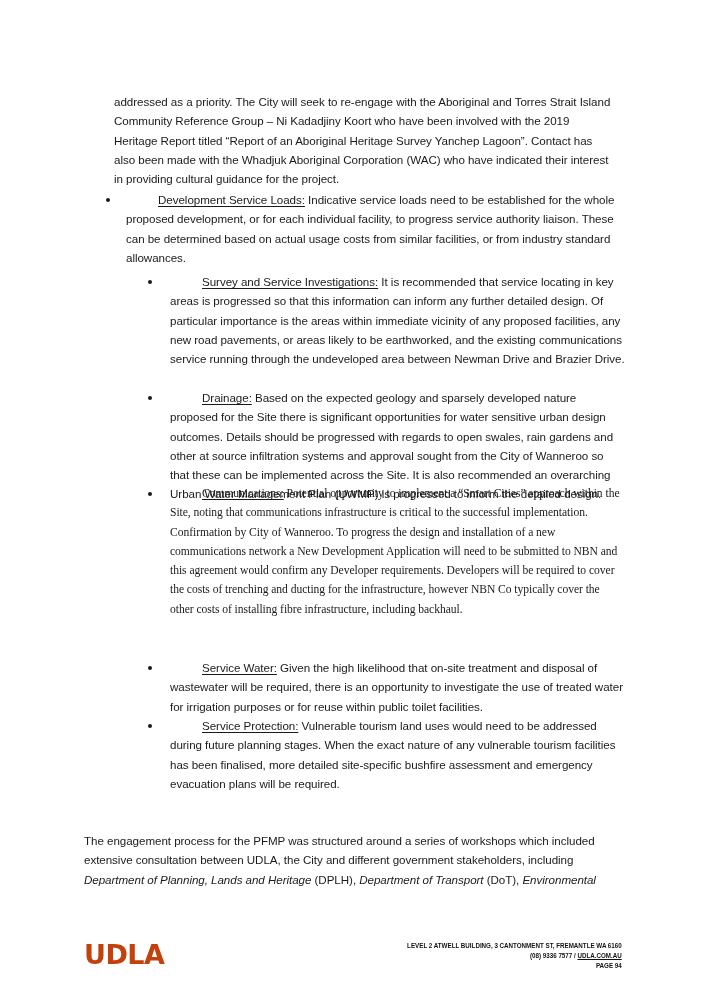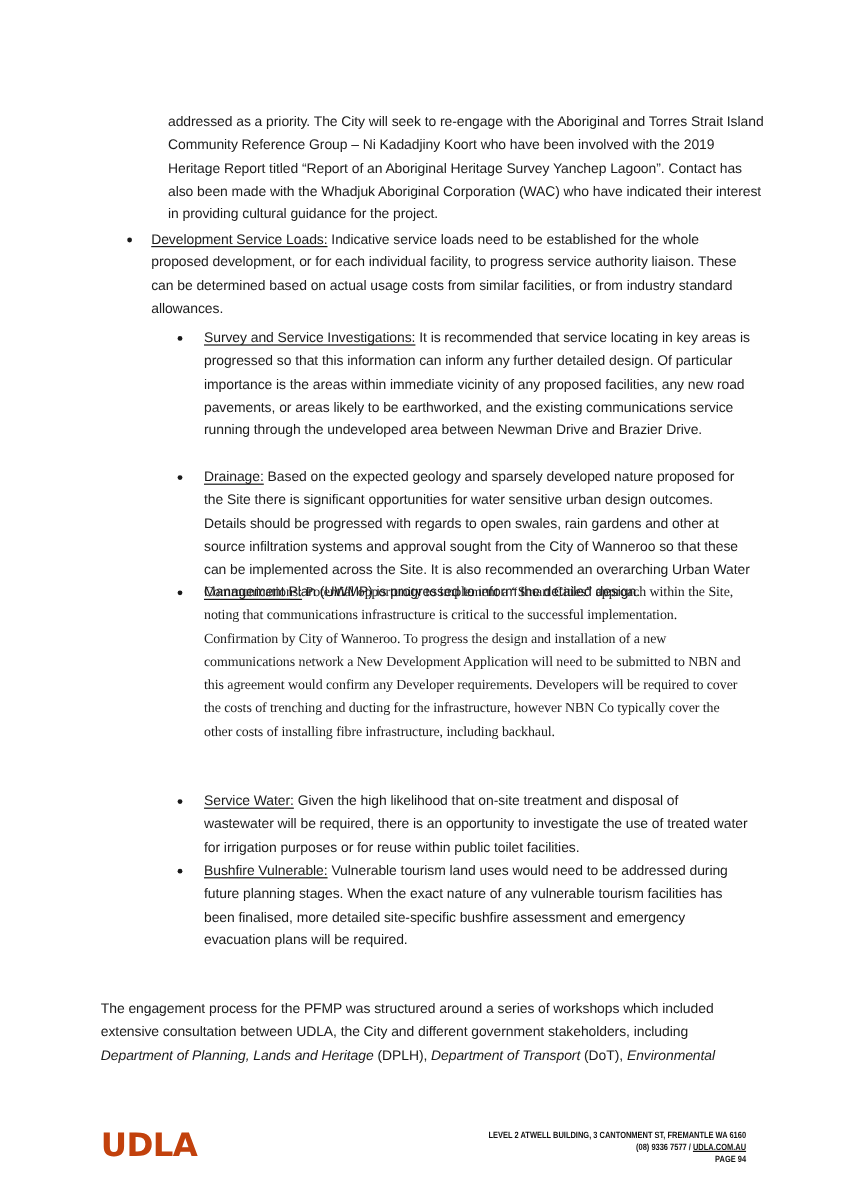--- a/index.html
+++ b/index.html
@@ -4,30 +4,30 @@
   <style>
     html, body { margin: 0; padding: 0; background: #ffffff; }
     body {
       width: 705px; height: 998px; position: relative; overflow: hidden;
       font-family: "Liberation Sans", sans-serif; color: #1a1a1a;
     }
     .page { position: absolute; left: 0; top: 0; width: 705px; height: 998px; }
     .para {
       position: absolute; font-size: 11.6px; line-height: 19.3px; letter-spacing: -0.05px;
     }
-    .intro { left: 140px; top: 92px; width: 500px; }
+    .intro { left: 114px; top: 92px; width: 500px; }
     .bullet-item { position: absolute; font-size: 11.6px; line-height: 19.3px; letter-spacing: -0.05px; }
     .bullet-item .dot {
       position: absolute; width: 4px; height: 4px; border-radius: 50%; background: #1a1a1a; top: 8px;
     }
     .lvl1 { left: 126px; width: 500px; }
     .lvl1 .dot { left: -20px; }
     .lvl2 { left: 170px; width: 455px; }
     .lvl2 .dot { left: -22px; }
-    .term { text-decoration: underline; text-underline-offset: 2px; text-decoration-thickness: 1px; }
+    .term { text-decoration: underline; text-underline-offset: 2px; text-decoration-thickness: 1px; margin-left: 32px; }
     .heading {
       position: absolute; left: 61px; top: 809px; font-size: 11.8px; font-weight: bold; line-height: 18px;
     }
     .heading .num { display: inline-block; width: 66px; }
     .body2 { left: 84px; top: 831px; width: 545px; }
     .body2 i { }
     .logo {
       position: absolute; left: 84px; top: 940px; font-size: 27px; font-weight: bold;
       letter-spacing: -0.5px; line-height: 30px; font-family: "DejaVu Sans", sans-serif; color: #c2410c;
     }
@@ -65,21 +65,21 @@
     <span class="term">Communications:</span><span> Potential opportunity to implement a “Smart Cities” approach within the Site, noting that communications infrastructure is critical to the successful implementation. Confirmation by City of Wanneroo. To progress the design and installation of a new communications network a New Development Application will need to be submitted to NBN and this agreement would confirm any Developer requirements. Developers will be required to cover the costs of trenching and ducting for the infrastructure, however NBN Co typically cover the other costs of installing fibre infrastructure, including backhaul.</span>
   </div>
 
   <div class="bullet-item lvl2" style="top:658px;">
     <span class="dot"></span>
     <span class="term">Service Water:</span><span> Given the high likelihood that on-site treatment and disposal of wastewater will be required, there is an opportunity to investigate the use of treated water for irrigation purposes or for reuse within public toilet facilities.</span>
   </div>
 
   <div class="bullet-item lvl2" style="top:716px;">
     <span class="dot"></span>
-    <span class="term">Bushfire Vulnerable:</span><span> Vulnerable tourism land uses would need to be addressed during future planning stages. When the exact nature of any vulnerable tourism facilities has been finalised, more detailed site-specific bushfire assessment and emergency evacuation plans will be required.</span>
+    <span class="term">Service Protection:</span><span> Vulnerable tourism land uses would need to be addressed during future planning stages. When the exact nature of any vulnerable tourism facilities has been finalised, more detailed site-specific bushfire assessment and emergency evacuation plans will be required.</span>
   </div>
 
 
   <div class="para body2"><span>The engagement process for the PFMP was structured around a series of workshops which included extensive consultation between UDLA, the City and different government stakeholders, including </span><i>Department of Planning, Lands and Heritage</i><span> (DPLH), </span><i>Department of Transport</i><span> (DoT), </span><i>Environmental</i></div>
 
   <div class="logo">UDLA</div>
 
   <div class="footer">
     <div>LEVEL 2 ATWELL BUILDING, 3 CANTONMENT ST, FREMANTLE WA 6160</div>
     <div><span>(08) 9336 7577</span><span> / </span><span class="link">UDLA.COM.AU</span></div>

